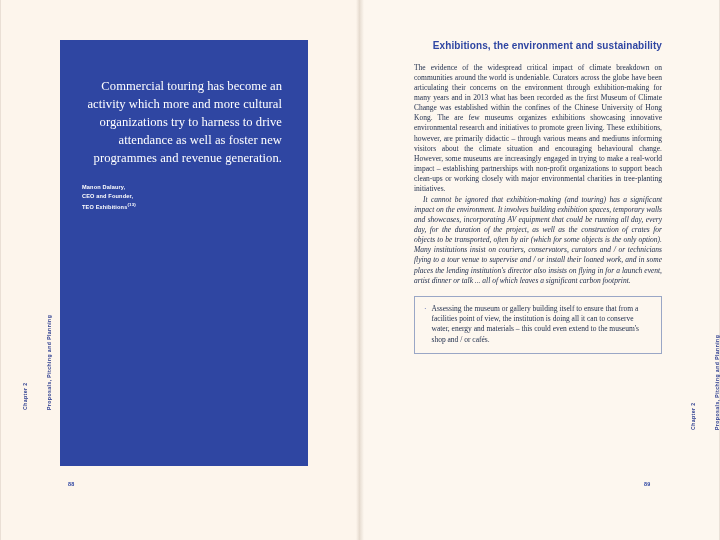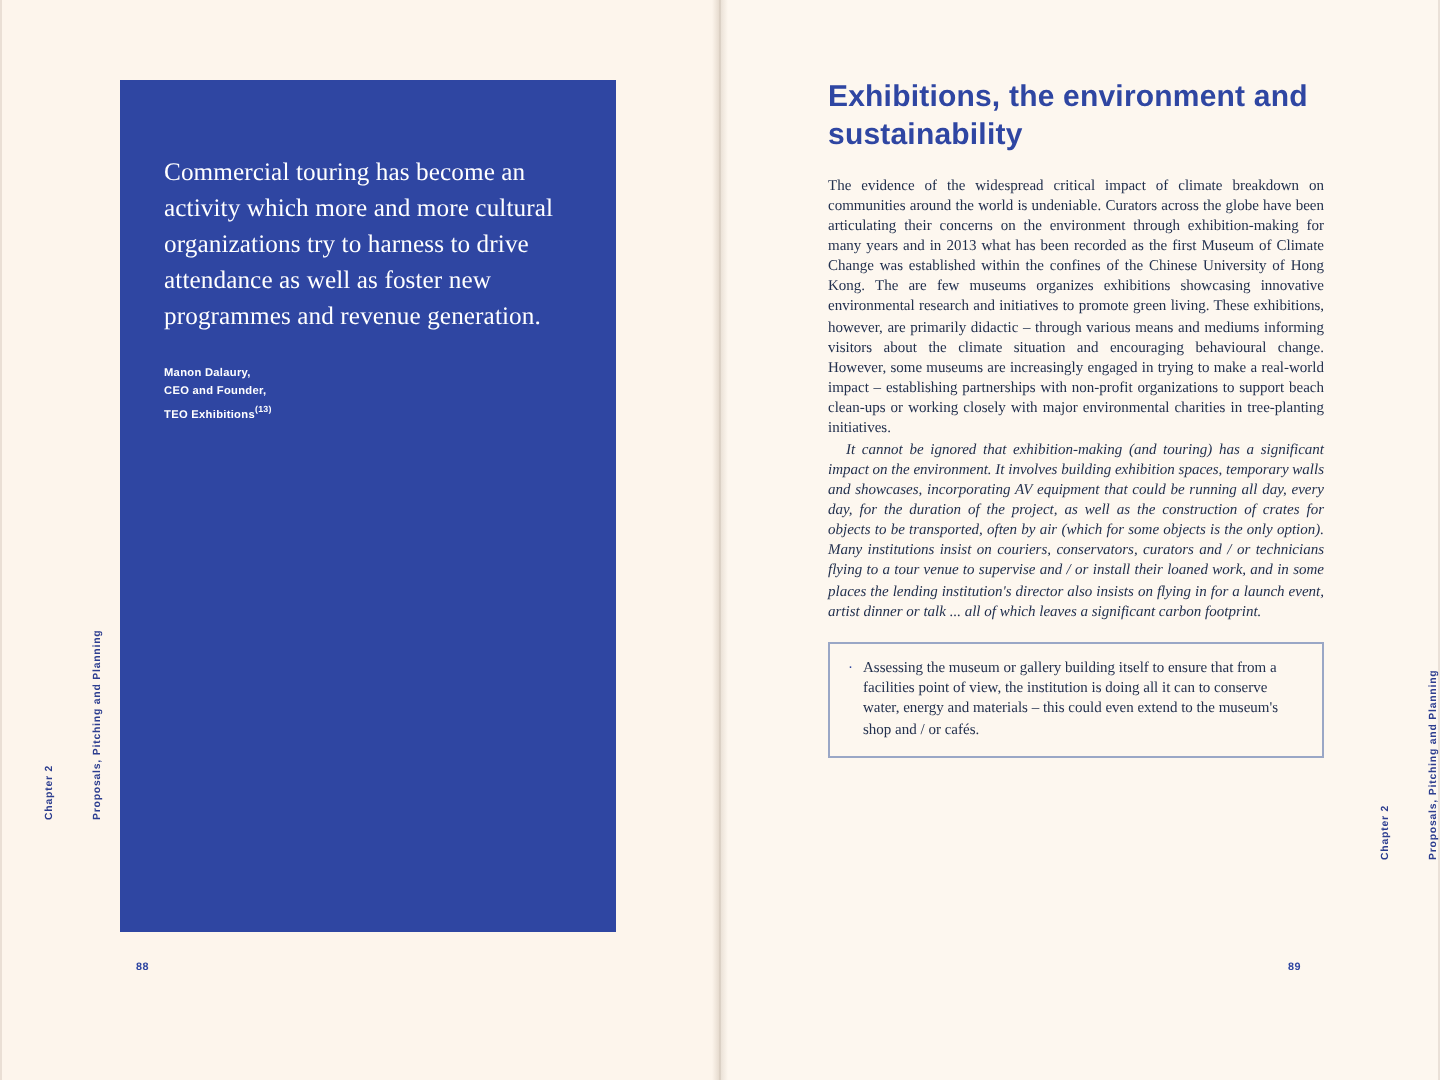--- a/index.html
+++ b/index.html
@@ -88,20 +88,21 @@
     box-sizing: border-box;
     padding: 38px 26px 20px 22px;
   }
   .quote-text {
     font-family: "Liberation Serif", serif;
     font-size: 12.6px;
     line-height: 1.42;
     letter-spacing: 0.05px;
     margin: 0 0 16px 0;
     font-weight: 400;
+    text-align: right;
   }
   .attrib {
     font-family: "Liberation Sans", sans-serif;
     font-size: 5.6px;
     line-height: 1.62;
     font-weight: 700;
     letter-spacing: 0.15px;
   }
   .attrib .note {
     font-size: 4.4px;
@@ -112,25 +113,26 @@
   
   .col {
     position: absolute;
     left: 414px;
     top: 40px;
     width: 248px;
   }
   .heading {
     font-family: "Liberation Sans", sans-serif;
     color: #2f46a2;
-    font-size: 15px;
+    font-size: 10px;
     font-weight: 700;
     line-height: 1.25;
     margin: 0 0 10px 0;
     letter-spacing: 0.1px;
+    text-align: right;
   }
   .body-p {
     font-family: "Liberation Serif", serif;
     color: #22304e;
     font-size: 7.5px;
     line-height: 1.355;
     text-align: justify;
     margin: 0;
     -webkit-hyphens: auto;
     hyphens: auto;

